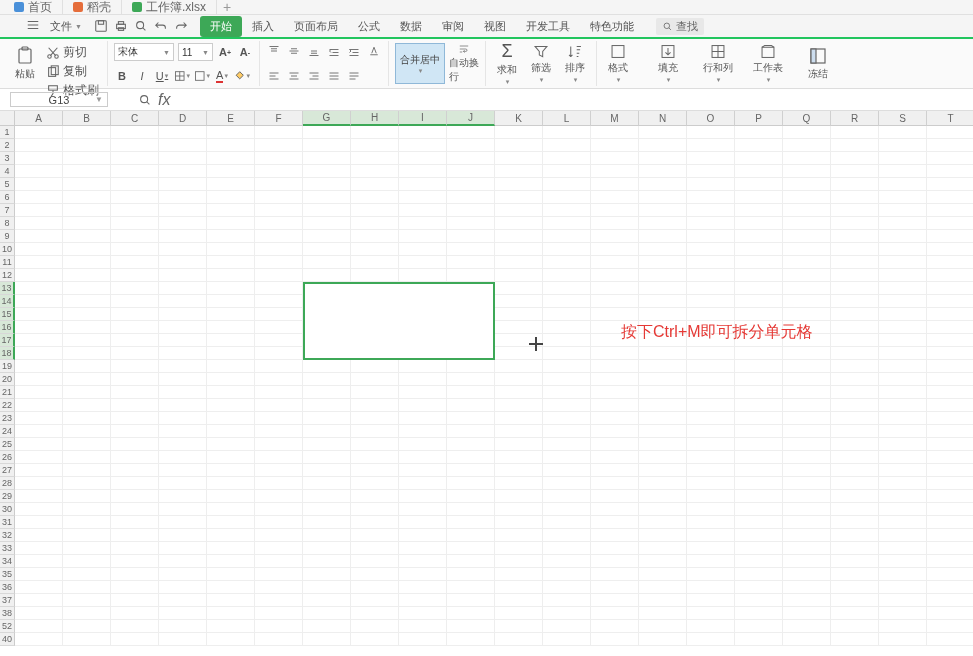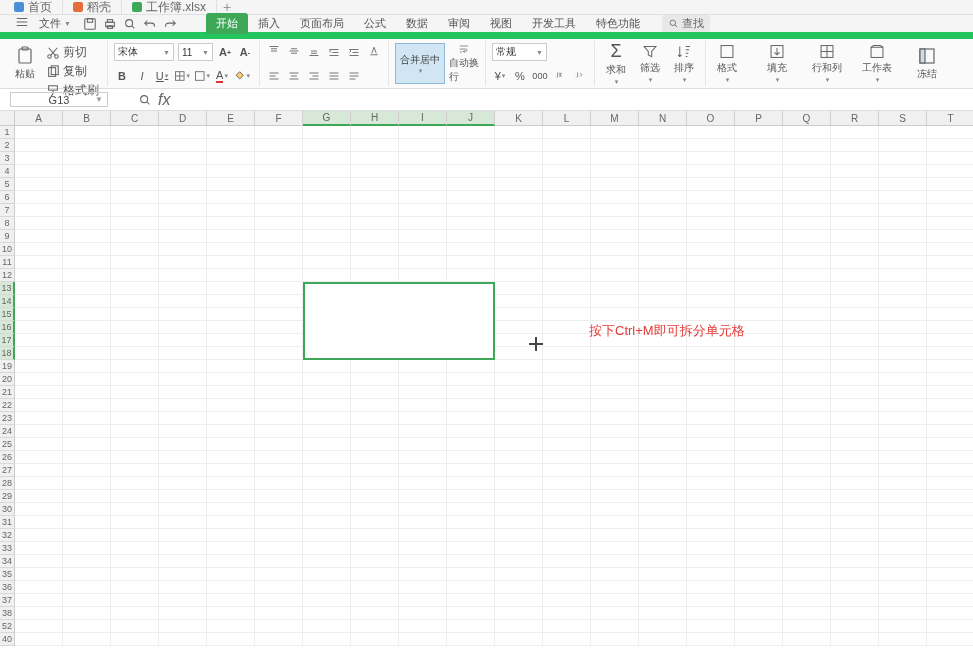--- a/index.html
+++ b/index.html
@@ -5,27 +5,27 @@
 * { margin: 0; padding: 0; box-sizing: border-box; font-family: "Microsoft YaHei", sans-serif; }
 body { background: #fff; overflow: hidden; width: 973px; height: 656px; font-size: 12px; color: #333; }
 
 
 .tab-bar { height: 15px; background: #f5f5f5; border-bottom: 1px solid #e0e0e0; display: flex; align-items: center; padding-left: 4px; }
 .tab { display: flex; align-items: center; height: 14px; padding: 0 10px; font-size: 12px; color: #666; gap: 4px; border-right: 1px solid #e0e0e0; }
 .tab-icon { width: 10px; height: 10px; display: inline-flex; align-items: center; justify-content: center; }
 .tab-new { width: 20px; display: flex; align-items: center; justify-content: center; color: #999; font-size: 14px; }
 
 
-.menu-bar { height: 24px; background: #f5f5f5; display: flex; align-items: center; padding: 0 11px; gap: 2px; border-bottom: 7px solid #22c55e; }
+.menu-bar { height: 24px; background: #f5f5f5; display: flex; align-items: center; padding: 0 22px; gap: 2px; border-bottom: 2px solid #22c55e; }
 .menu-left { display: flex; align-items: center; gap: 0; }
 .hamburger { padding: 0 4px; }
 .file-menu { display: flex; align-items: center; padding: 0 6px; font-size: 11px; color: #555; gap: 2px; }
 .quick-icons { display: flex; gap: 2px; margin-left: 4px; }
 .qi { width: 18px; height: 18px; display: flex; align-items: center; justify-content: center; }
-.menu-tabs { display: flex; margin-left: 25px; gap: 0; }
+.menu-tabs { display: flex; margin-left: 8px; gap: 0; }
 .menu-tab { padding: 3px 10px; font-size: 11px; color: #555; cursor: pointer; }
 .menu-tab.active { background: #3da857; color: #fff; border-radius: 3px; }
 .search-box { display: flex; align-items: center; margin-left: 10px; padding: 1px 6px; background: #e8e8e8; border-radius: 2px; font-size: 11px; color: #666; gap: 3px;}
 
 
 .ribbon { height: 50px; background: #fafafa; border-bottom: 1px solid #ddd; display: flex; align-items: stretch; padding: 2px 4px; }
 .ribbon-section { display: flex; flex-direction: column; justify-content: space-between; border-right: 1px solid #e5e5e5; padding: 2px 6px; }
 .rs-row { display: flex; align-items: center; gap: 4px; }
 .ribbon-btn-large { display: flex; flex-direction: column; align-items: center; justify-content: center; width: 30px; font-size: 10px; color: #555; gap: 1px; }
 .ribbon-btn-small { display: flex; align-items: center; gap: 3px; font-size: 12px; color: #555; padding: 1px 2px; }
@@ -53,21 +53,21 @@
 .row-h { width: 15px; height: 13px; background: #f0f0f0; border-bottom: 1px solid #d8d8d8; border-right: 1px solid #ccc; display: flex; align-items: center; justify-content: center; font-size: 9px; color: #666; }
 .row-h.sel { background: #d8e8d8; border-right: 2px solid #3da857; }
 .cells { position: absolute; left: 15px; top: 15px; }
 .cell-row { display: flex; }
 .cell { width: 48px; height: 13px; border-right: 1px solid #eee; border-bottom: 1px solid #eee; font-size: 10px; }
 
 
 .selection-box { position: absolute; border: 2px solid #3da857; background: #fff; pointer-events: none; }
 
 
-.annotation { position: absolute; color: #e53935; font-size: 13px; font-weight: 500; }
+.annotation { position: absolute; color: #e53935; font-size: 16px; font-weight: 500; margin-left: 32px; }
 
 
 .move-cursor { position: absolute; width: 14px; height: 14px; pointer-events: none; }
 .move-cursor::before, .move-cursor::after { content:''; position:absolute; background:#444;}
 .move-cursor::before { left:6px; top:0; width:2px; height:14px;}
 .move-cursor::after { top:6px; left:0; height:2px; width:14px;}
 
 
 .ic { width: 14px; height: 14px; stroke: #666; fill: none; stroke-width: 1.2; }
 .ic-large { width: 20px; height: 20px; }
@@ -307,45 +307,20 @@
         <span class="dd">▾</span>
     </div>
     <div class="ribbon-btn-large">
       <svg class="ic ic-large" viewBox="0 0 20 20">
           <path d="M3 5h14M3 10h10a2 2 0 010 4H9m0 0l2-2m-2 2l2 2M3 15h4"></path>
         </svg>
       <span>自动换行</span>
     </div>
   </div>
 
-  <div class="ribbon-section">
-    <div class="rs-row">
-      <div class="font-select" style="width:55px">
-          <span>常规</span>
-          <span class="dd">▼</span>
-        </div>
-    </div>
-    <div class="rs-row">
-      <div class="tiny-btn">¥<span class="dd">▾</span></div>
-      <div class="tiny-btn">%</div>
-      <div class="tiny-btn">
-          <sup>000</sup>
-        </div>
-      <div class="tiny-btn">
-          <svg class="ic" viewBox="0 0 16 16">
-            <path d="M3 12h1M6 4v8M10 4v8M10 8l3-3M10 8l3 3" transform="scale(.8)"></path>
-          </svg>
-        </div>
-      <div class="tiny-btn">
-          <svg class="ic" viewBox="0 0 16 16">
-            <path d="M3 12h1M6 4v8M13 8l-3-3M13 8l-3 3" transform="scale(.8)"></path>
-          </svg>
-        </div>
-    </div>
-  </div>
 
 
   <div class="ribbon-section" style="flex-direction:row;gap:4px">
     <div class="ribbon-btn-large">
         <span style="font-size:18px">Σ</span>
         <span>求和</span>
         <span class="dd">▾</span>
       </div>
     <div class="ribbon-btn-large">
         <svg class="ic ic-large" viewBox="0 0 20 20">

